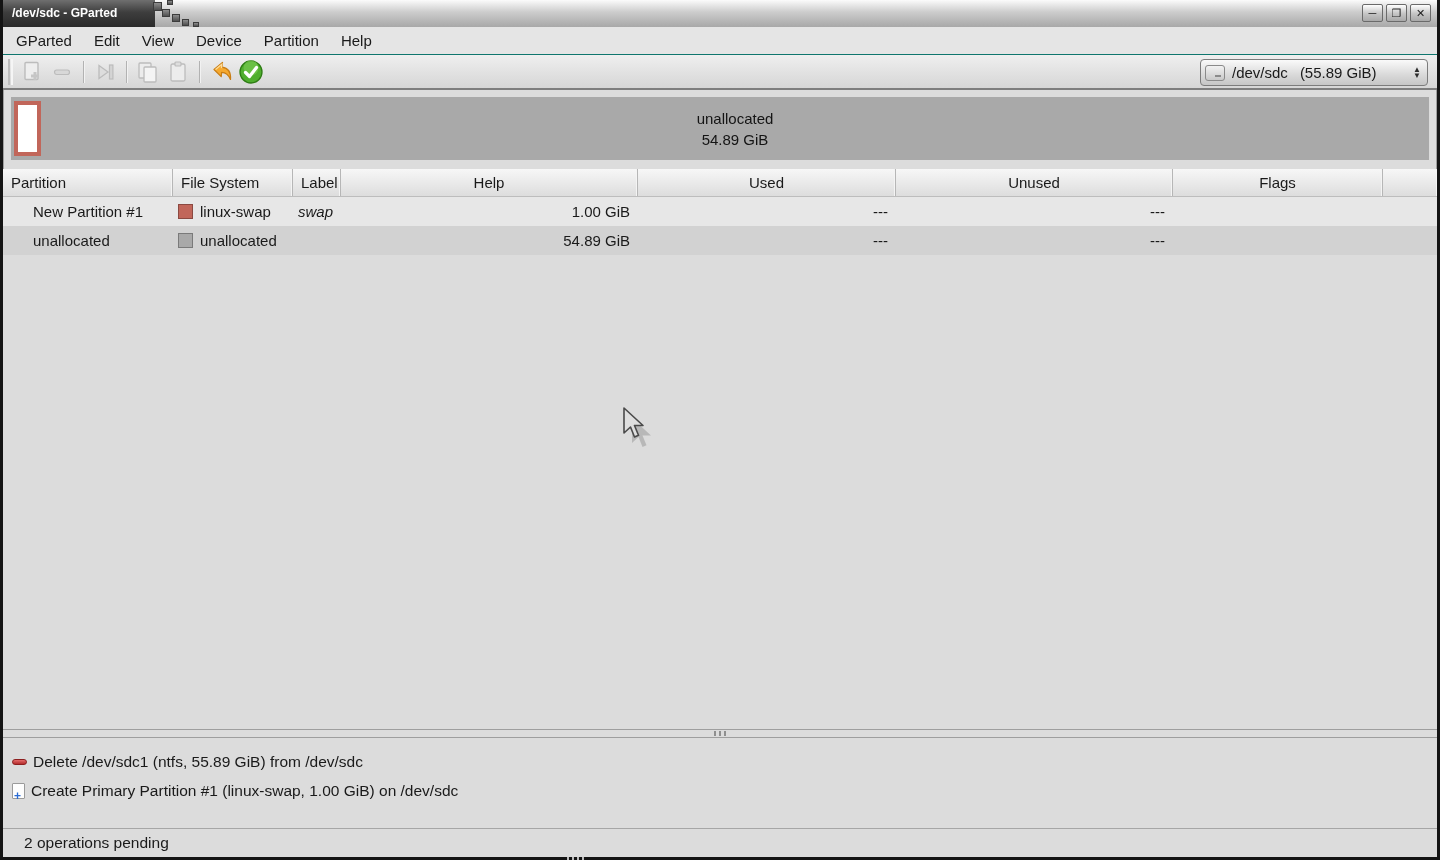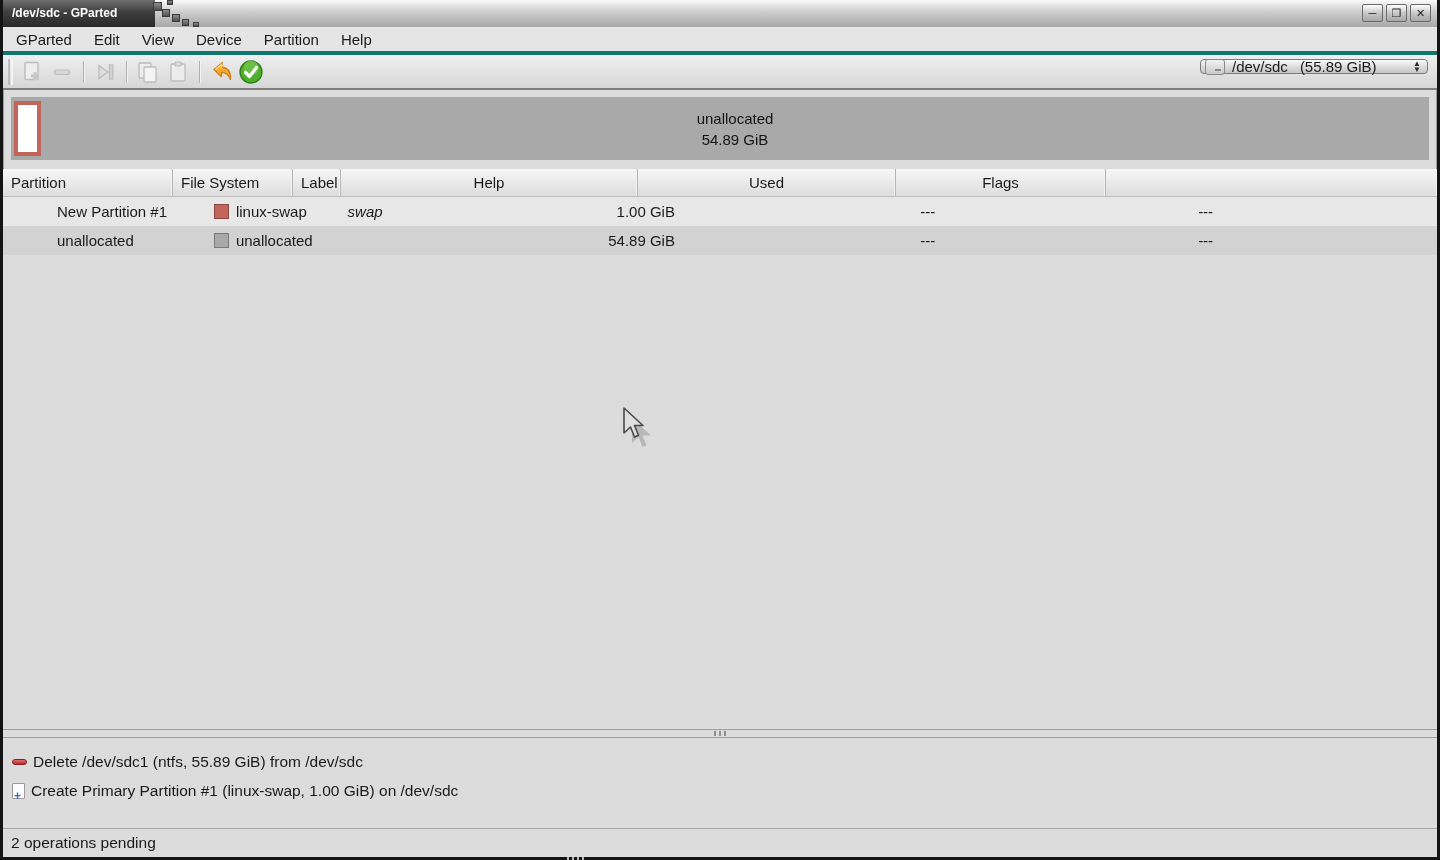--- a/index.html
+++ b/index.html
@@ -20,31 +20,31 @@
   .stair { position:absolute; top:0; left:150px; width:80px; height:27px; }
   .stair i { position:absolute; background:linear-gradient(#8d8d8d,#4f4f4f); border:1px solid #3c3c3c; }
   .winbtns { position:absolute; right:6px; top:4px; display:flex; gap:3px; }
   .winbtn { width:21px; height:18px; border:1px solid #6a6a6a; border-radius:2px;
     background:linear-gradient(#ffffff,#c4c4c4 55%,#a9a9a9);
     display:flex; align-items:center; justify-content:center;
     font-size:11px; font-weight:bold; color:#1d1d1d; line-height:1; }
 
   
   .menubar { height:28px; flex:0 0 28px; background:#e5e5e5; display:flex; align-items:center; padding-left:2px;
-    border-bottom:4px solid #0f766e; }
+    border-bottom:1px solid #0f766e; }
   .menu-item { padding:0 11px; line-height:27px; font-size:15px; }
 
   
   .toolbar { height:35px; flex:0 0 35px; background:linear-gradient(#efefef,#d6d6d6);
     border-bottom:2px solid #7e7e7e; display:flex; align-items:center; position:relative; padding-left:4px; }
   .tb-handle { width:5px; height:26px; margin:0 4px 0 1px;
     border-left:2px solid #bdbdbd; border-right:2px solid #f5f5f5; }
   .tb-btn { width:30px; height:30px; display:flex; align-items:center; justify-content:center; background:none; border:0; }
   .tb-sep { width:1px; height:22px; background:#b2b2b2; margin:0 6px; box-shadow:1px 0 0 #f2f2f2; }
-  .combo { position:absolute; right:9px; top:4px; width:228px; height:15px; border:1px solid #7c7c7c; border-radius:4px;
+  .combo { position:absolute; right:9px; top:4px; width:228px; height:27px; border:1px solid #7c7c7c; border-radius:4px;
     background:linear-gradient(#fafafa,#d9d9d9 60%,#c6c6c6); display:flex; align-items:center; padding:0 6px 0 4px; }
   .combo .disk { width:20px; height:16px; border:1px solid #8a8a8a; border-radius:3px;
     background:linear-gradient(#f2f2f2,#c9c9c9); position:relative; margin-right:7px; }
   .combo .disk::after { content:""; position:absolute; right:3px; bottom:3px; width:6px; height:2px; background:#8a8a8a; }
   .combo .dev { font-size:15px; }
   .combo .size { font-size:15px; margin-left:12px; }
   .combo .spin { margin-left:auto; display:flex; flex-direction:column; line-height:6px; font-size:8px; color:#2c2c2c; text-align:center; }
 
   
   .diskarea { height:79px; flex:0 0 79px; padding:7px 8px 0 8px; }
@@ -63,21 +63,21 @@
   .c-fs     { width:120px; }
   .c-label  { width:48px;  }
   .c-size   { width:297px; }
   .c-used   { width:258px; }
   .c-unused { width:277px; }
   .c-flags  { width:210px; }
   .c-stub   { flex:1; border-right:0; }
   .trow { height:29px; flex:0 0 29px; display:flex; align-items:center; }
   .trow.odd  { background:#e7e7e7; }
   .trow.even { background:#d2d2d2; }
-  .td { font-size:15px; white-space:nowrap;margin-left:24px; }
+  .td { font-size:15px; white-space:nowrap; }
   .td.c-part { padding-left:30px; }
   .td.c-fs { display:flex; align-items:center; }
   .td.c-label { padding-left:5px;font-style:italic; }
   .num { text-align:right; padding-right:8px; }
   .chip { width:15px; height:15px; display:inline-block; margin:0 7px 0 5px; border:1px solid rgba(0,0,0,.28); }
   .tbody-empty { flex:1 1 auto; background:#dcdcdc; }
 
   
   .splitter { height:9px; flex:0 0 9px; background:#dcdcdc; border-top:1px solid #9e9e9e; border-bottom:1px solid #9e9e9e;
     display:flex; align-items:center; justify-content:center; gap:3px; }
@@ -86,21 +86,21 @@
   
   .opspane { height:90px; flex:0 0 90px; background:#dcdcdc; padding-top:9px; }
   .op-row { height:29px; display:flex; align-items:center; padding-left:9px; }
   .op-row .optext { margin-left:6px; font-size:15.5px; }
   .ic-del { width:15px; height:6px; border-radius:3px; background:linear-gradient(#e56a6a,#b32c2c); border:1px solid #8d1f1f; }
   .ic-doc { position:relative; width:13px; height:16px; background:#fdfdfd; border:1px solid #9a9a9a; border-radius:1px; }
   .ic-doc span { position:absolute; left:1px; bottom:-4px; color:#2a6bd4; font-weight:bold; font-size:12px; line-height:1; }
 
   
   .statusbar { height:29px; flex:0 0 29px; border-top:1px solid #a6a6a6; background:#dcdcdc;
-    display:flex; align-items:center; padding-left:8px; font-size:15.5px; }
+    display:flex; align-items:center; padding-left:21px; font-size:15.5px; }
 
   .bottom-grip { position:absolute; bottom:0; left:567px; display:flex; gap:3px; }
   .bottom-grip i { width:2px; height:3px; background:#bdbdbd; }
 
   
   .cursor { position:absolute; left:621px; top:407px; z-index:60; pointer-events:none; }
 </style>
 </head>
 <body>
 
@@ -211,20 +211,21 @@
         </div>
       </div>
     </div>
 
     <div class="thead">
       <div class="th left c-part">Partition</div>
       <div class="th left c-fs">File System</div>
       <div class="th left c-label">Label</div>
       <div class="th center c-size">Help</div>
       <div class="th center c-used">Used</div>
+      <div class="th center c-unused">Unused</div>
       <div class="th center c-flags">Flags</div>
       <div class="th c-stub"></div>
     </div>
 
     <div class="trow odd">
       <div class="td c-part">New Partition #1</div>
       <div class="td c-fs">
         <span class="chip" style="background-color: rgb(193, 102, 90);"></span>
         <span>linux-swap</span>
       </div>

